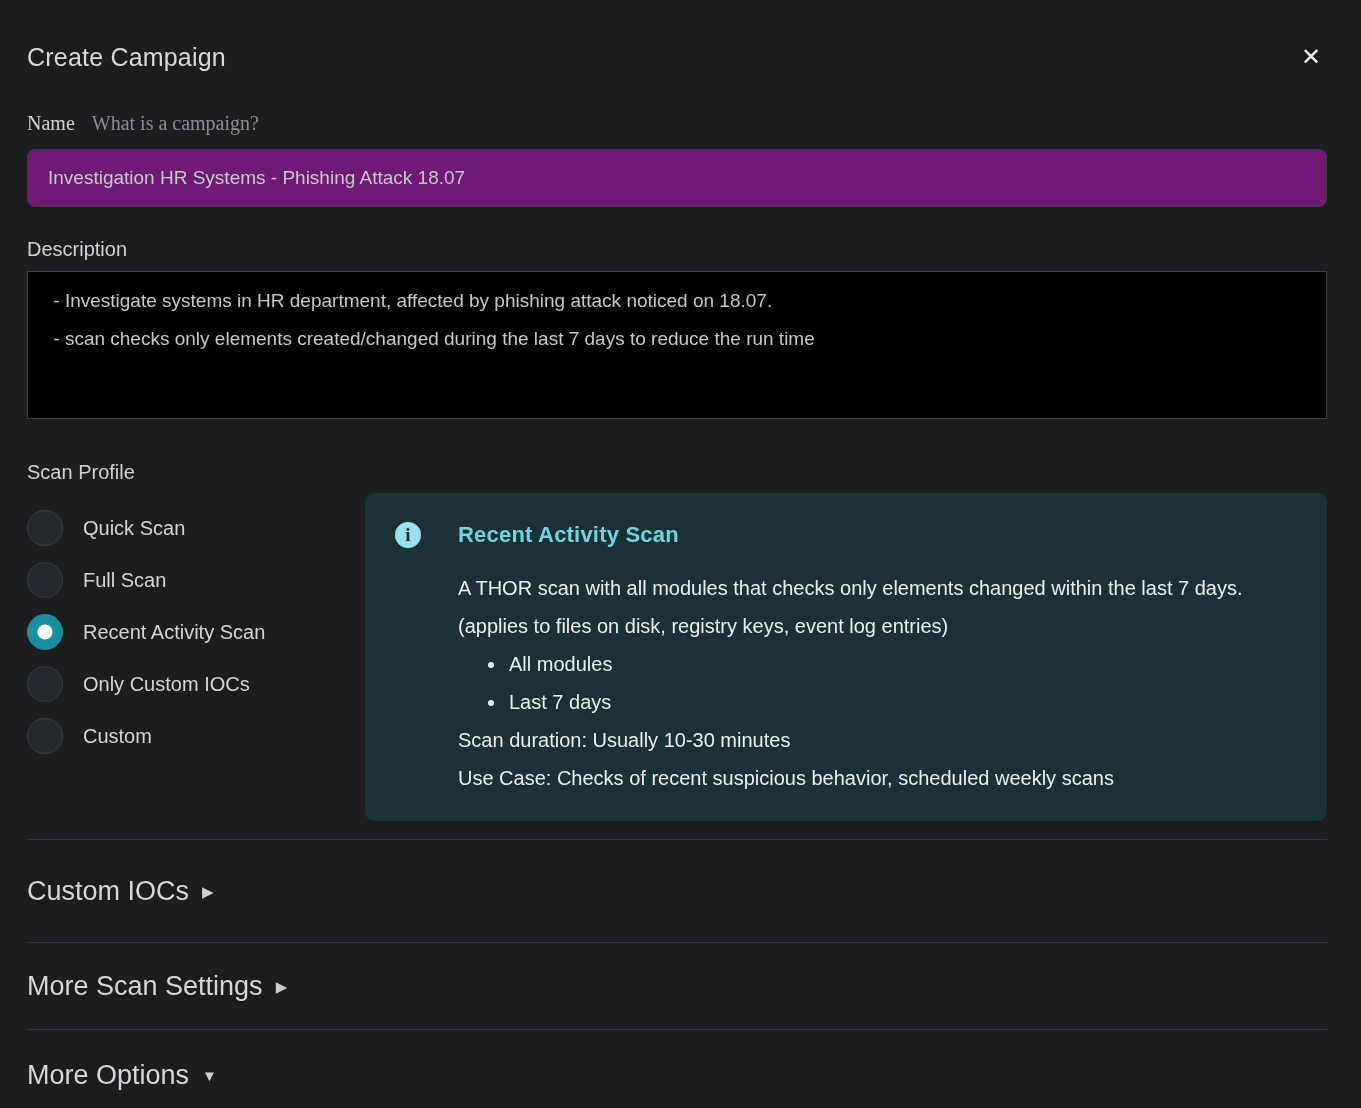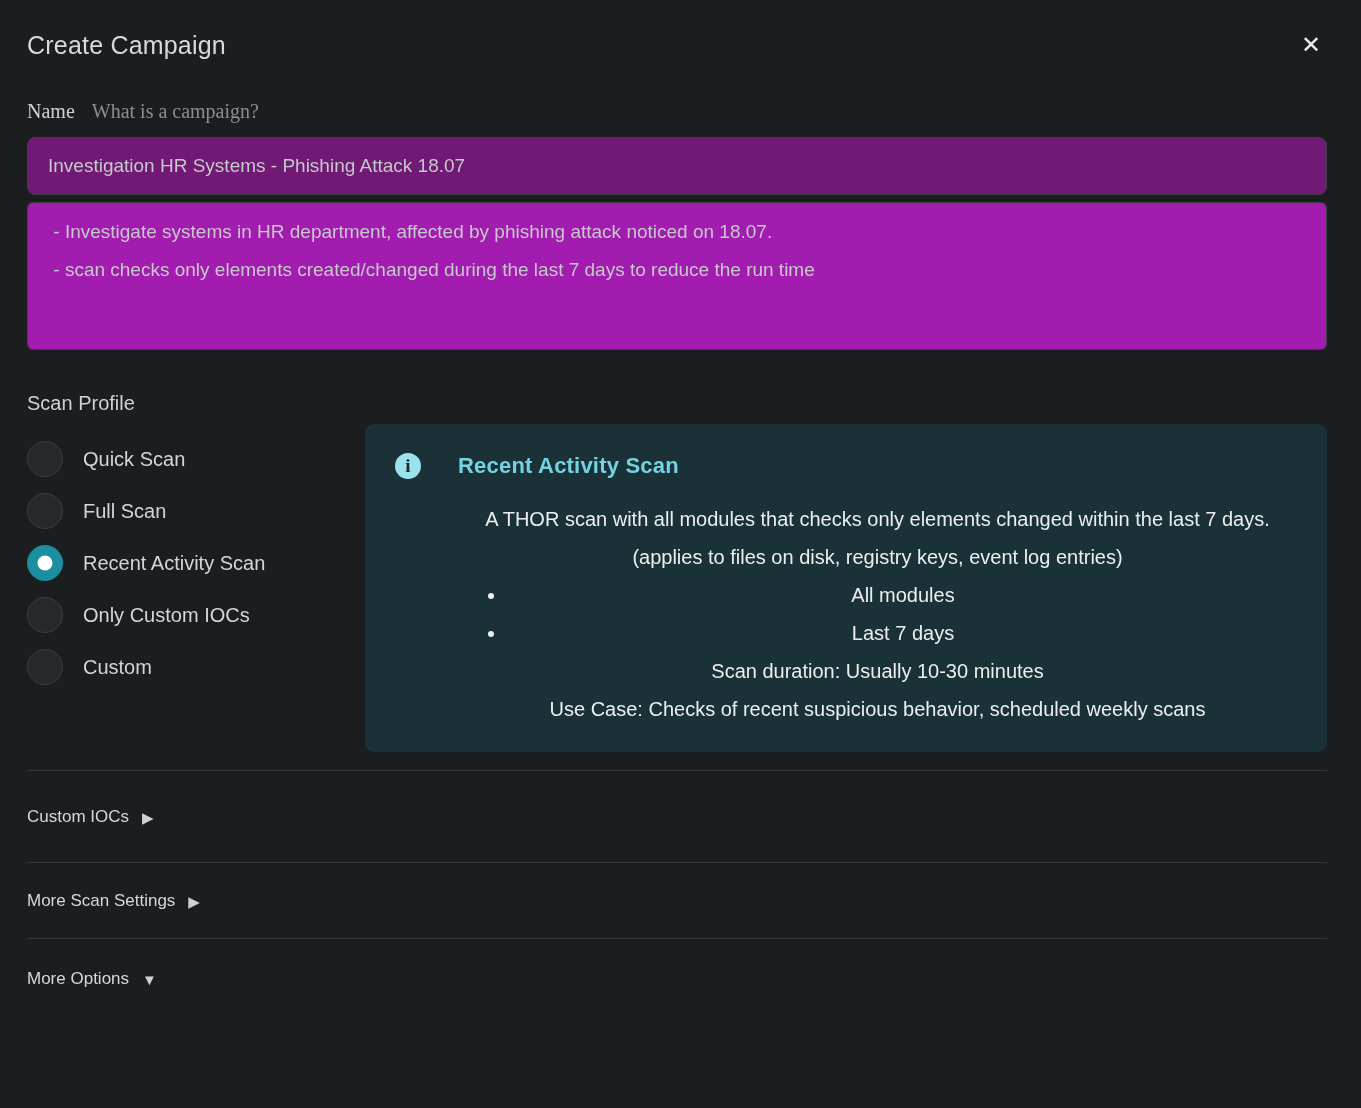--- a/index.html
+++ b/index.html
@@ -3,21 +3,21 @@
 <meta charset="utf-8">
 <style>
   * { margin: 0; padding: 0; box-sizing: border-box; }
   html, body {
     width: 1361px; height: 1108px;
     background: #1b1d1f;
     font-family: "Liberation Sans", "DejaVu Sans", sans-serif;
     color: #d3d4d6;
     overflow: hidden;
   }
-  .dialog { padding: 0 27px; width: 1354px; }
+  .dialog { padding: 12px 27px; width: 1354px; }
 
   
   .header {
     display: flex; justify-content: space-between; align-items: center;
     padding-top: 28px; height: 62px;
   }
   .title { font-size: 25px; font-weight: 400; color: #d8d9db; letter-spacing: .2px; }
   .close-btn {
     font-size: 24px; color: #e9eaeb; cursor: pointer; line-height: 1;
     padding: 4px 6px; user-select: none;
@@ -33,21 +33,21 @@
     background: #701a75; border: 1px solid #3c4044; border-radius: 8px;
     color: #c6c8ca; font-size: 19px; padding: 0 20px;
     font-family: "Liberation Sans", "DejaVu Sans", sans-serif;
     outline: none;
   }
 
   .desc-label { margin-top: 31px; height: 26px; }
 
   .textarea {
     display: block; width: 100%; height: 148px; margin-top: 7px;
-    background: #a21caf; border: 1px solid #3c4044; border-radius: 6px;
+    background: #000000; border: 1px solid #3c4044; border-radius: 0;
     color: #c6c8ca; font-size: 19px; line-height: 38px; padding: 10px 20px;
     font-family: "Liberation Sans", "DejaVu Sans", sans-serif;
     resize: none; outline: none; overflow: hidden;
   }
 
   .scan-profile-label { margin-top: 42px; height: 24px; }
 
   
   .profile-row { margin-top: 8px; display: flex; align-items: flex-start; }
   .radio-col { width: 338px; padding-top: 9px; flex: none; }
@@ -73,30 +73,30 @@
     padding: 27px 30px 24px 30px;
   }
   .info-header { display: flex; align-items: center; gap: 37px; height: 30px; }
   .info-icon {
     width: 26px; height: 26px; border-radius: 50%; background: #9ae3ed;
     color: #14282d; display: flex; align-items: center; justify-content: center;
     font-family: "Liberation Serif", "DejaVu Serif", serif;
     font-weight: 700; font-size: 19px; flex: none; user-select: none;
   }
   .info-title { font-size: 22px; font-weight: 700; color: #74d3e1; letter-spacing: .2px; }
-  .info-body { margin-left: 63px; margin-top: 19px; font-size: 20px; line-height: 38px; color: #eceeee; text-align: center; }
+  .info-body { margin-left: 63px; margin-top: 19px; font-size: 20px; line-height: 38px; color: #eceeee; }
   .info-body ul { margin: 0; padding-left: 49px; }
   .info-body li { padding-left: 2px; }
 
   
   .divider { border: none; border-top: 1px solid #35383b; margin-top: 18px; }
   .section-header {
     display: flex; align-items: center; gap: 13px; cursor: pointer;
   }
-  .section-label { font-size: 17px; color: #d6d7d9; }
+  .section-label { font-size: 27px; color: #d6d7d9; }
   .arrow { font-size: 15px; color: #cfd0d2; line-height: 1; }
   .sec-1 { padding: 36px 0 35px 0; }
   .sec-2 { padding: 28px 0 27px 0; }
   .sec-3 { padding: 30px 0 0 0; }
   .divider.mid { margin-top: 0; }
 </style>
 </head>
 <body>
 
 <div class="dialog">
@@ -105,20 +105,21 @@
     <div class="title">Create Campaign</div>
     <div class="close-btn">✕</div>
   </div>
 
   <div class="name-row">
     <span class="field-label">Name</span>
     <span class="hint">What is a campaign?</span>
   </div>
   <input class="text-input" type="text" value="Investigation HR Systems - Phishing Attack 18.07" style="">
 
+  <div class="field-label desc-label">Description</div>
   <textarea class="textarea" style=""> - Investigate systems in HR department, affected by phishing attack noticed on 18.07.
  - scan checks only elements created/changed during the last 7 days to reduce the run time</textarea>
 
   <div class="field-label scan-profile-label">Scan Profile</div>
 
   <div class="profile-row">
     <div class="radio-col">
       <div class="radio-row">
         <span class="radio-circle"></span>
         <span class="radio-label">Quick Scan</span>

